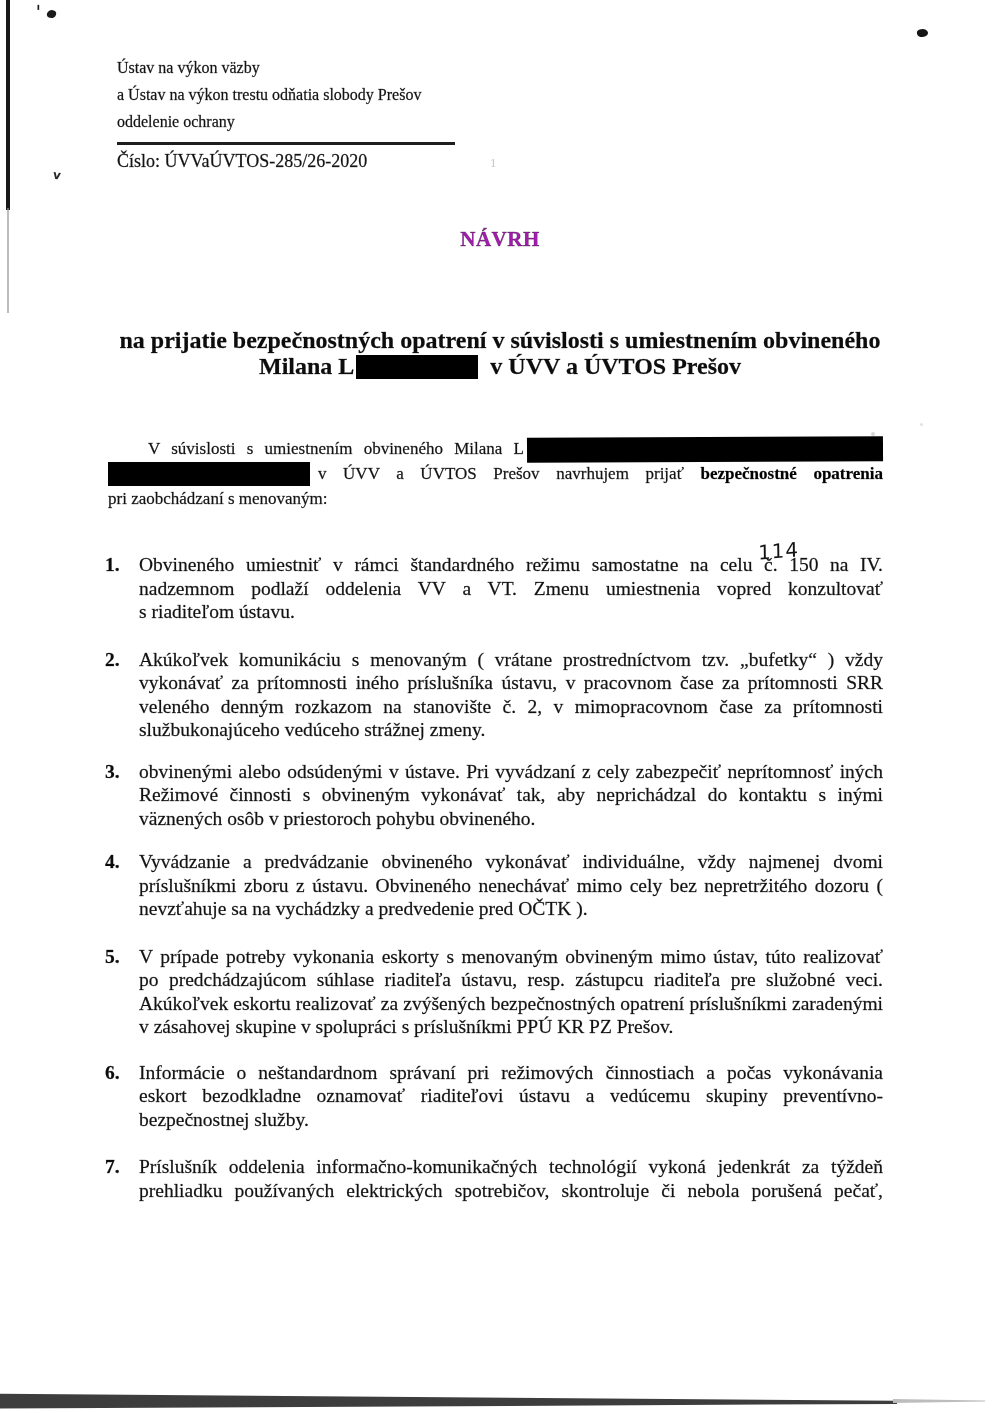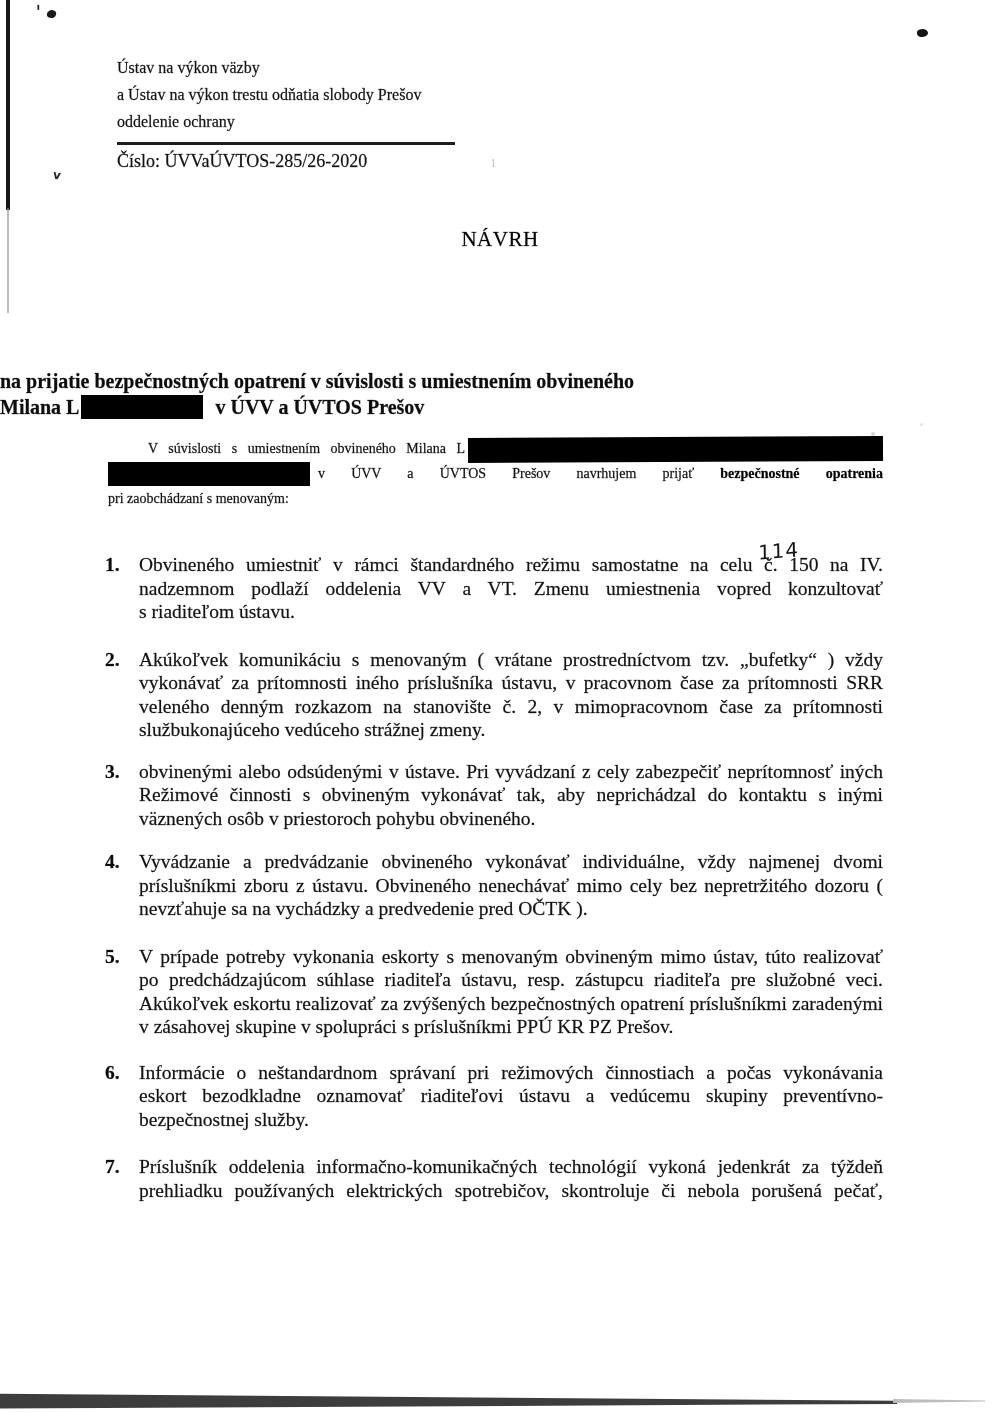--- a/index.html
+++ b/index.html
@@ -31,27 +31,27 @@
   .bottom-wedge-ext{
     position:absolute;left:893px;top:1399px;width:92px;height:4px;
     background:#bdbdbd;
     clip-path:polygon(0 0, 100% 35%, 100% 65%, 0 100%);
   }
   
   .org{position:absolute;left:117px;top:54px;font-size:16px;line-height:27px;}
   .rule{position:absolute;left:117px;top:142px;width:338px;height:3px;background:#1e1e1e;}
   .doc-number{position:absolute;left:117px;top:151px;font-size:18px;}
   
-  .title{position:absolute;left:0;top:227px;width:1000px;text-align:center;font-weight:normal;font-size:21px;letter-spacing:.5px;color:#000000;}
-  .subtitle{position:absolute;left:0;top:328px;width:1000px;text-align:left;font-weight:bold;font-size:20px;line-height:25px;color:#0d0d0d;margin-top:41px;}
+  .title{position:absolute;left:0;top:227px;width:1000px;text-align:center;font-weight:bold;font-size:21px;letter-spacing:.5px;color:#a21caf;}
+  .subtitle{position:absolute;left:0;top:328px;width:1000px;text-align:center;font-weight:bold;font-size:24px;line-height:25px;color:#0d0d0d;}
   .subtitle .row2{margin-top:1px;}
   .redaction{background:#000;display:inline-block;}
   .sub-redaction{width:122px;height:24px;vertical-align:-5px;margin-left:2px;margin-right:12px;}
   
-  .intro{position:absolute;left:108px;top:437px;width:775px;font-size:14px;line-height:24.5px;}
+  .intro{position:absolute;left:108px;top:437px;width:775px;font-size:17px;line-height:24.5px;}
   .intro .l1{display:flex;align-items:center;padding-left:40px;}
   .intro .l1 .txt{white-space:nowrap;word-spacing:7px;}
   .intro .l1 .bar{flex:1;height:25px;margin-left:3px;background:#000;transform:rotate(-.25deg);}
   .intro .l2{display:flex;align-items:center;}
   .intro .l2 .bar{width:202px;height:24px;background:#000;margin-right:8px;flex:0 0 auto;}
   .intro .l2 .txt{flex:1;text-align:justify;text-align-last:justify;}
   .intro b{color:#000;margin-top:44px;}
   
   .list{position:absolute;left:105px;top:553px;width:778px;font-size:19.5px;line-height:23.5px;}
   .item{display:flex;position:relative;}

